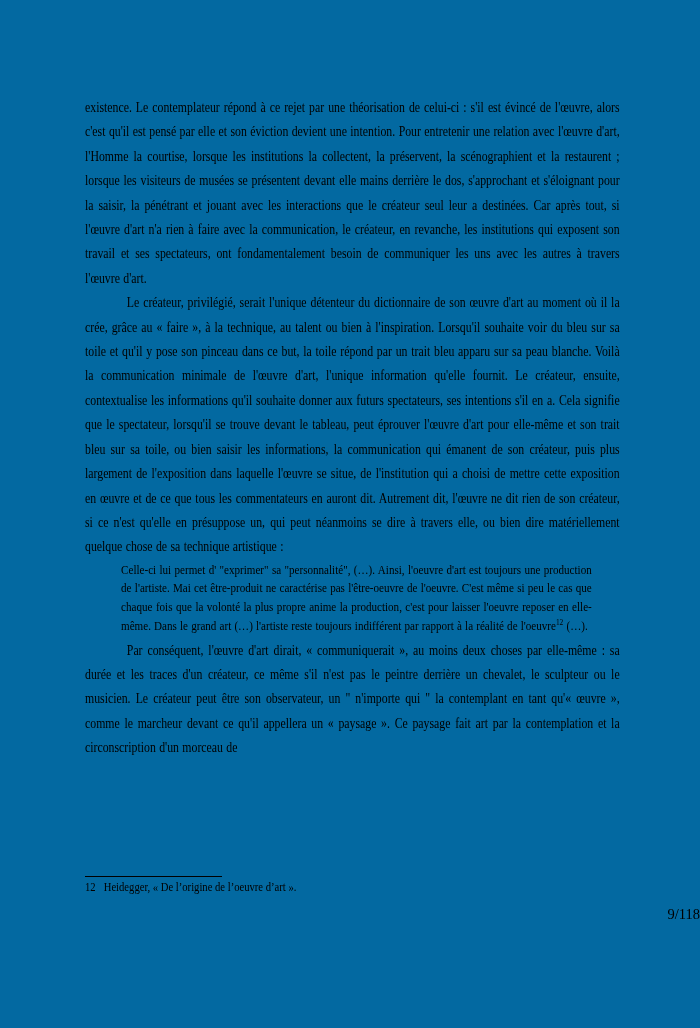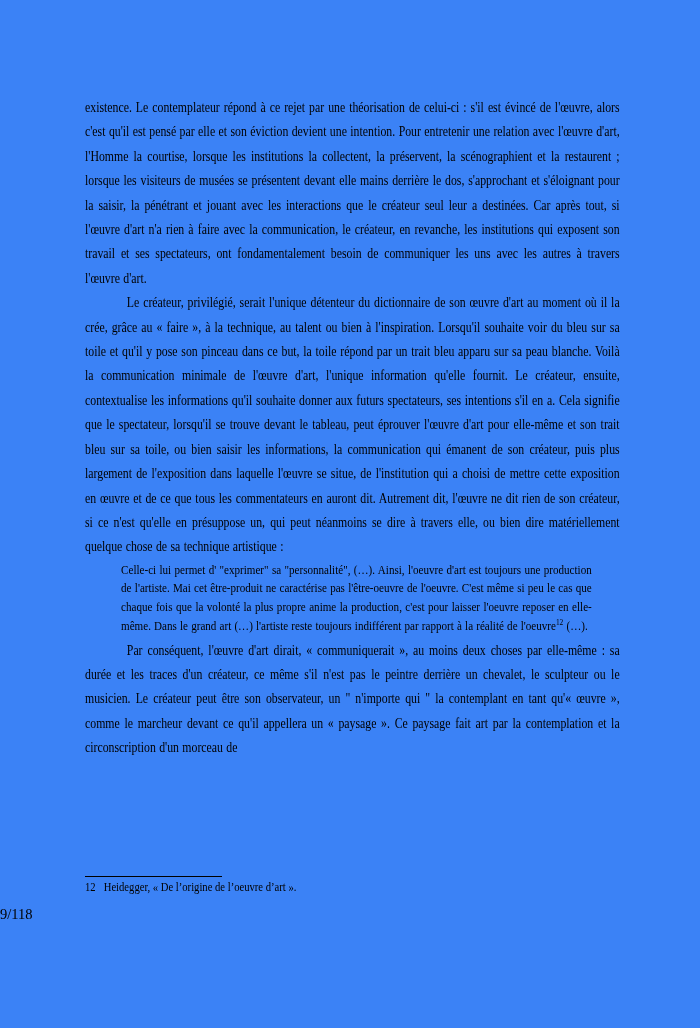--- a/index.html
+++ b/index.html
@@ -4,21 +4,21 @@
 <style>
   html, body {
     margin: 0;
     padding: 0;
     background: #ffffff;
   }
   .page {
     position: relative;
     width: 700px;
     height: 1028px;
-    background: #3b82f6;
+    background: #0369a1;
     overflow: hidden;
     font-family: "Liberation Serif", "DejaVu Serif", serif;
     color: #000000;
   }
   
   .text-block {
     position: absolute;
     left: 85px;
     top: 95px;
     width: 652px;
@@ -67,21 +67,21 @@
     transform-origin: 0 0;
   }
   .footnote .fn-marker {
     margin-right: 9px;
   }
   .page-number {
     position: absolute;
     left: 0;
     top: 906px;
     width: 700px;
-    text-align: left;
+    text-align: right;
     font-size: 14.5px;
   }
 </style>
 </head>
 <body>
 
 <div class="page">
 
   <div class="text-block">
 

